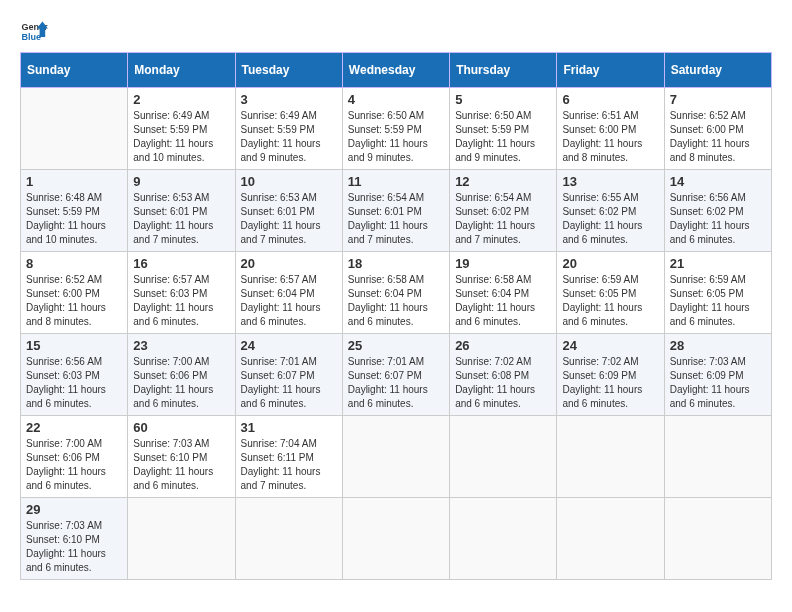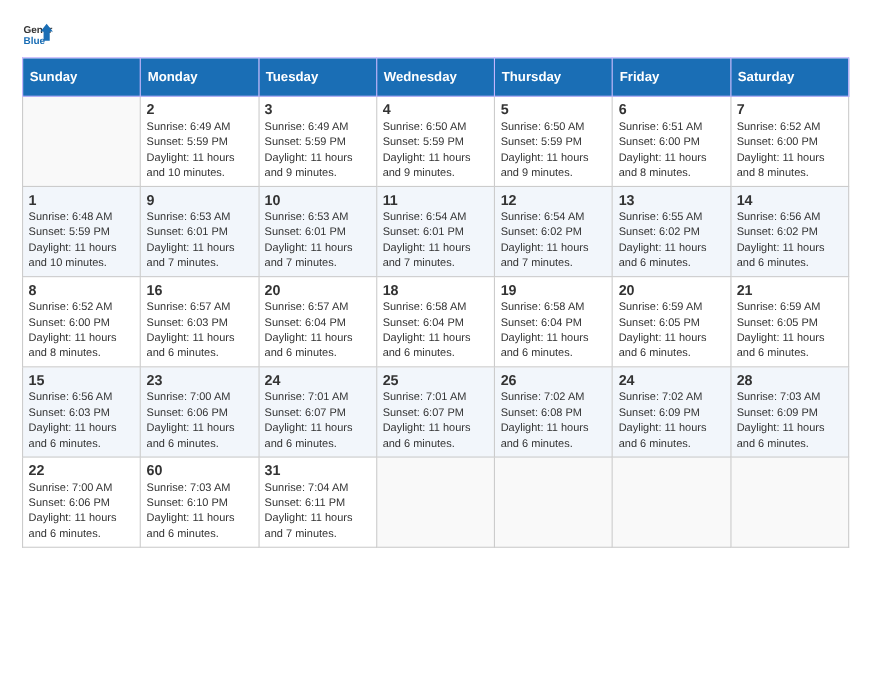--- a/index.html
+++ b/index.html
@@ -241,14 +241,26 @@
         </td>
         <td>
           <span class="day-num">31</span>
           <div class="day-info">Sunrise: 7:04 AM<br>Sunset: 6:11 PM<br>Daylight: 11 hours and 7 minutes.</div>
         </td>
         <td class="empty"></td>
         <td class="empty"></td>
         <td class="empty"></td>
         <td class="empty"></td>
       </tr>
+      <tr>
+        <td>
+          <span class="day-num">29</span>
+          <div class="day-info">Sunrise: 7:03 AM<br>Sunset: 6:10 PM<br>Daylight: 11 hours and 6 minutes.</div>
+        </td>
+        <td class="empty"></td>
+        <td class="empty"></td>
+        <td class="empty"></td>
+        <td class="empty"></td>
+        <td class="empty"></td>
+        <td class="empty"></td>
+      </tr>
     </tbody>
 </table>
 
 </body></html>

